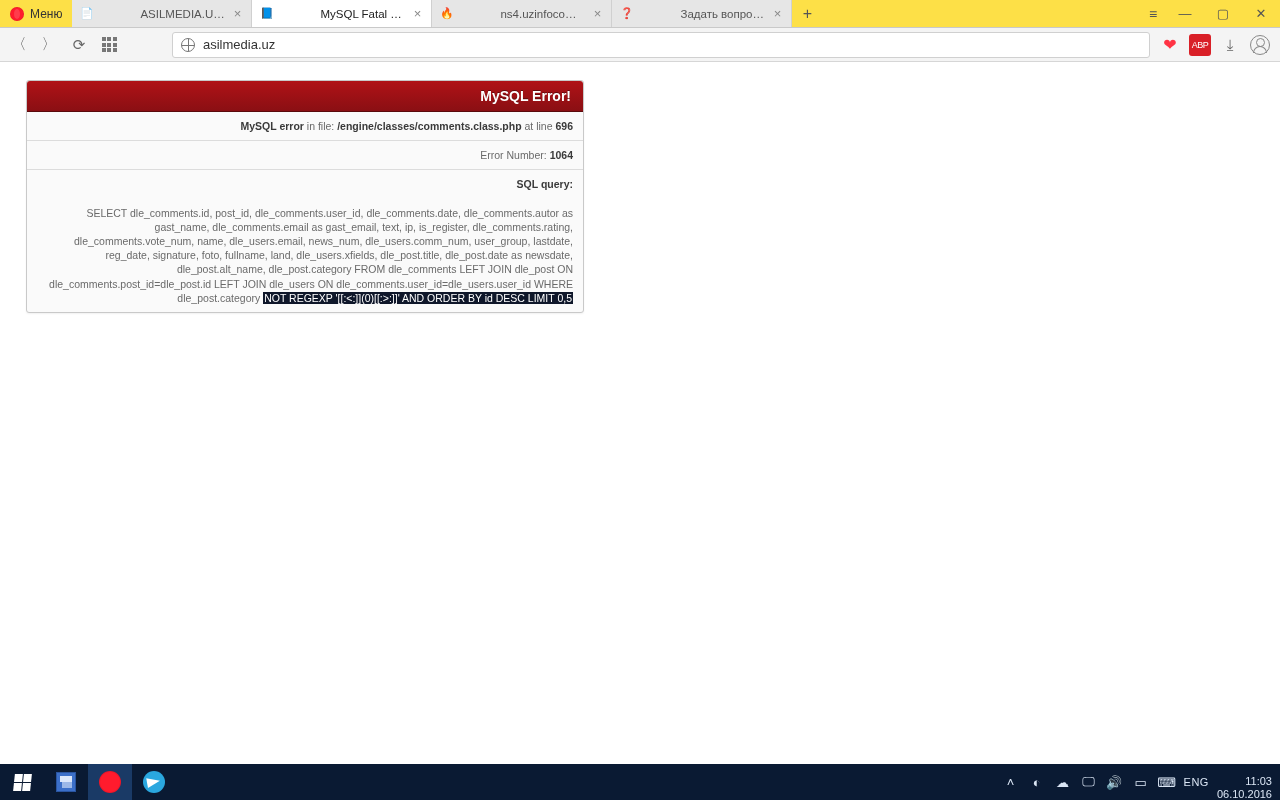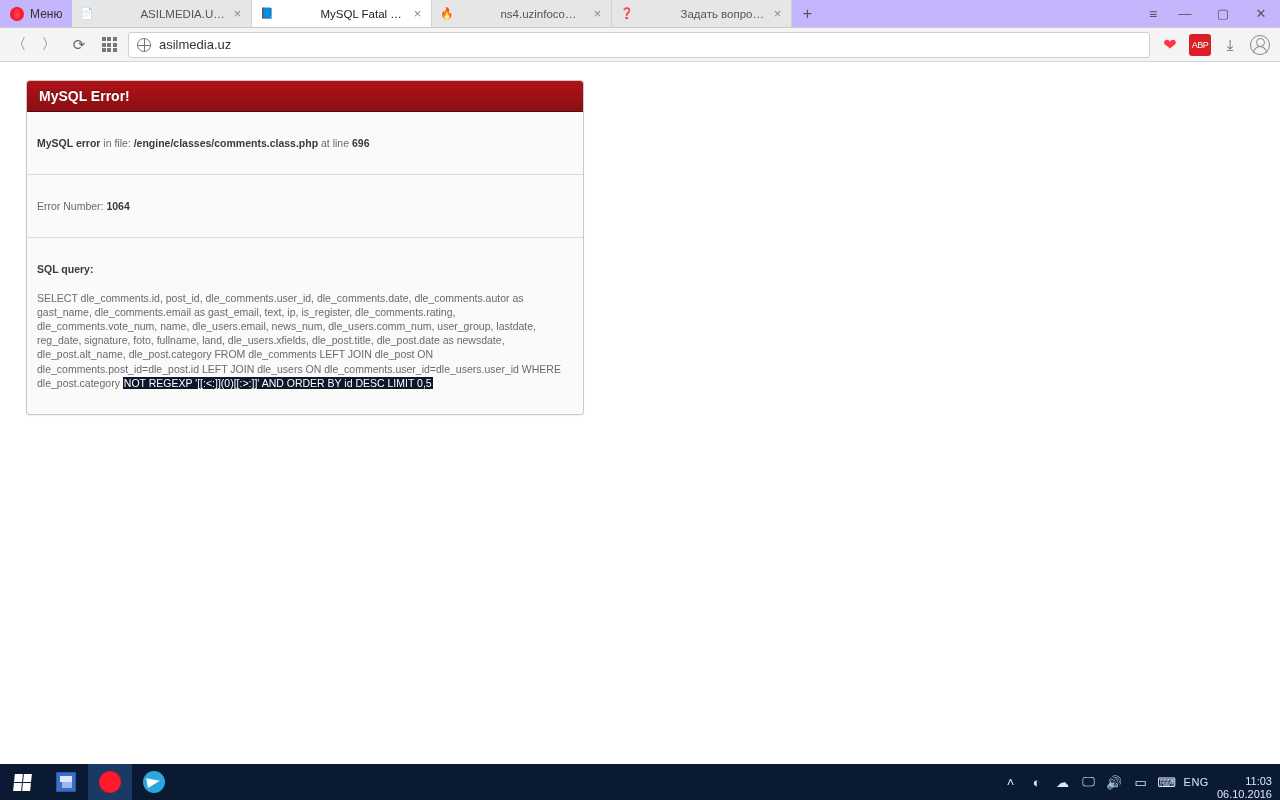--- a/index.html
+++ b/index.html
@@ -1,60 +1,60 @@
 <!DOCTYPE html>
 <html><head>
 <meta charset="utf-8">
 <style>
   * { box-sizing: border-box; margin: 0; padding: 0; font-family: "Segoe UI", Tahoma, sans-serif; }
   html, body { width: 1280px; height: 800px; overflow: hidden; background: #fff; }
 
   
-  .titlebar { height: 28px; background: #c4b5fd; display: flex; align-items: stretch; border-bottom: 1px solid #c9c9c9; }
+  .titlebar { height: 28px; background: #fde047; display: flex; align-items: stretch; border-bottom: 1px solid #c9c9c9; }
   .menu-btn { display: flex; align-items: center; gap: 6px; padding: 0 10px; font-size: 12px; color: #333; cursor: pointer; }
   .opera-logo { width: 14px; height: 14px; border-radius: 50%; background: radial-gradient(circle at 50% 50%, #ff1b2d 60%, #a70013 100%); position: relative; }
   .opera-logo::after { content:""; position:absolute; left:4px; top:2px; width:6px; height:10px; border-radius:50%; background:#fff; opacity:.15; }
   .tabs { display: flex; align-items: stretch; flex: 1; }
   .tab { display: flex; align-items: center; gap: 6px; padding: 0 8px; font-size: 11.5px; color: #555; border-right: 1px solid #d0d0d0; max-width: 180px; min-width: 150px; background:#e6e6e6; position:relative; cursor:pointer; }
   .tab.active { background: #fff; color:#222; }
   .tab .favicon { width: 14px; height: 14px; display:inline-flex; align-items:center; justify-content:center; font-size:11px; }
   .tab .label { white-space: nowrap; overflow: hidden; text-overflow: ellipsis; flex:1;margin-left:40px; }
   .tab .close { font-size: 13px; color:#888; padding:0 2px; cursor:pointer; }
   .newtab { width: 30px; display:flex; align-items:center; justify-content:center; color:#555; font-size:16px; cursor:pointer; }
   .win-controls { display:flex; align-items:center; gap:0; }
   .win-controls div { width:38px; display:flex; align-items:center; justify-content:center; color:#555; font-size:13px; cursor:pointer; height:100%; }
   .ext-icon { width:26px; display:flex; align-items:center; justify-content:center; font-size:14px; color:#555; }
 
   
   .addrbar { height: 34px; background:#f4f4f4; border-bottom:1px solid #d6d6d6; display:flex; align-items:center; padding:0 8px; gap:8px; }
   .nav-btn { width:22px; height:22px; display:flex; align-items:center; justify-content:center; color:#666; font-size:15px; cursor:pointer; }
   .speed-dial { width:22px; height:22px; display:flex; align-items:center; justify-content:center; cursor:pointer; }
   .speed-dial-grid { display:grid; grid-template-columns:repeat(3,4px); grid-template-rows:repeat(3,4px); gap:1.5px; }
   .speed-dial-grid span { background:#777; width:4px; height:4px; }
-  .url-field { flex:1; height:26px; background:#fff; border:1px solid #d0d0d0; border-radius:3px; display:flex; align-items:center; padding:0 8px; gap:8px; }
+  .url-field { flex:1; height:26px; background:#fff; border:1px solid #d0d0d0; border-radius:3px; display:flex; align-items:center; padding:0 8px; gap:8px;margin-left:44px; }
   .url-field .globe { width:14px; height:14px; border:1px solid #777; border-radius:50%; position:relative; }
   .url-field .globe::before{content:"";position:absolute;left:0;right:0;top:50%;height:1px;background:#777;}
   .url-field .globe::after{content:"";position:absolute;top:0;bottom:0;left:50%;width:1px;background:#777;}
   .url-field input { border:none; outline:none; flex:1; font-size:13px; color:#333; background:transparent; }
   .right-icons { display:flex; align-items:center; gap:6px; }
   .right-icons .icon { width:24px; height:24px; display:flex; align-items:center; justify-content:center; cursor:pointer; border-radius:3px; }
   .heart { color:#ff3344; font-size:16px; }
   .abp { background:#d92027; color:#fff; font-size:9px; font-weight:normal; width:22px; height:22px; border-radius:3px; display:flex; align-items:center; justify-content:center; letter-spacing:-0.5px;}
   .dl { color:#666; font-size:15px; }
   .profile { width:20px; height:20px; border:1.5px solid #888; border-radius:50%; position:relative; }
   .profile::after{content:"";position:absolute;width:7px;height:7px;border:1.5px solid #888;border-radius:50%;left:4.5px;top:2px;}
   .profile::before{content:"";position:absolute;width:12px;height:6px;border:1.5px solid #888;border-bottom:none;border-radius:8px 8px 0 0;left:2px;bottom:1px;}
 
   
   .viewport { position:absolute; left:0; right:0; top:62px; bottom:36px; background:#fff; overflow:auto; }
 
-  .err-card { width:558px; margin:18px 0 0 26px; border:1px solid #c9c9c9; border-radius:3px; background:#fafafa; box-shadow:0 1px 2px rgba(0,0,0,.06); font-family: Verdana, Tahoma, sans-serif; }
+  .err-card { width:558px; margin:18px 0 0 26px; border:1px solid #c9c9c9; border-radius:3px; background:#fafafa; box-shadow:0 1px 2px rgba(0,0,0,.06); font-family: Verdana, Tahoma, sans-serif; text-align: right; }
   .err-header { background: linear-gradient(#b01217,#8a0f13); color:#fff; font-weight:bold; font-size:14px; padding:7px 12px; border-bottom:1px solid #5a0a0c; border-radius:3px 3px 0 0; text-shadow:0 -1px 0 rgba(0,0,0,.4); }
   .err-body { padding: 0; }
-  .sec { padding:24px 10px; border-bottom:1px solid #dcdcdc; font-size:10.5px; color:#6a6a6a; line-height:1.35; }
+  .sec { padding:7px 10px; border-bottom:1px solid #dcdcdc; font-size:10.5px; color:#6a6a6a; line-height:1.35; }
   .sec:last-child { border-bottom:none; }
   .sec b { color:#3a3a3a; }
   .sec .hl { background:#0f172a; color:#fff; padding:0 1px; }
   .query { word-wrap:break-word; }
 
   
   .taskbar { position:absolute; left:0; right:0; bottom:0; height:36px; background:#0a1a33; display:flex; align-items:center; color:#fff; }
   .task-left { display:flex; align-items:center; height:100%; }
   .task-btn { width:44px; height:100%; display:flex; align-items:center; justify-content:center; cursor:pointer; }
   .task-btn.active { background:#1a3a66; }

